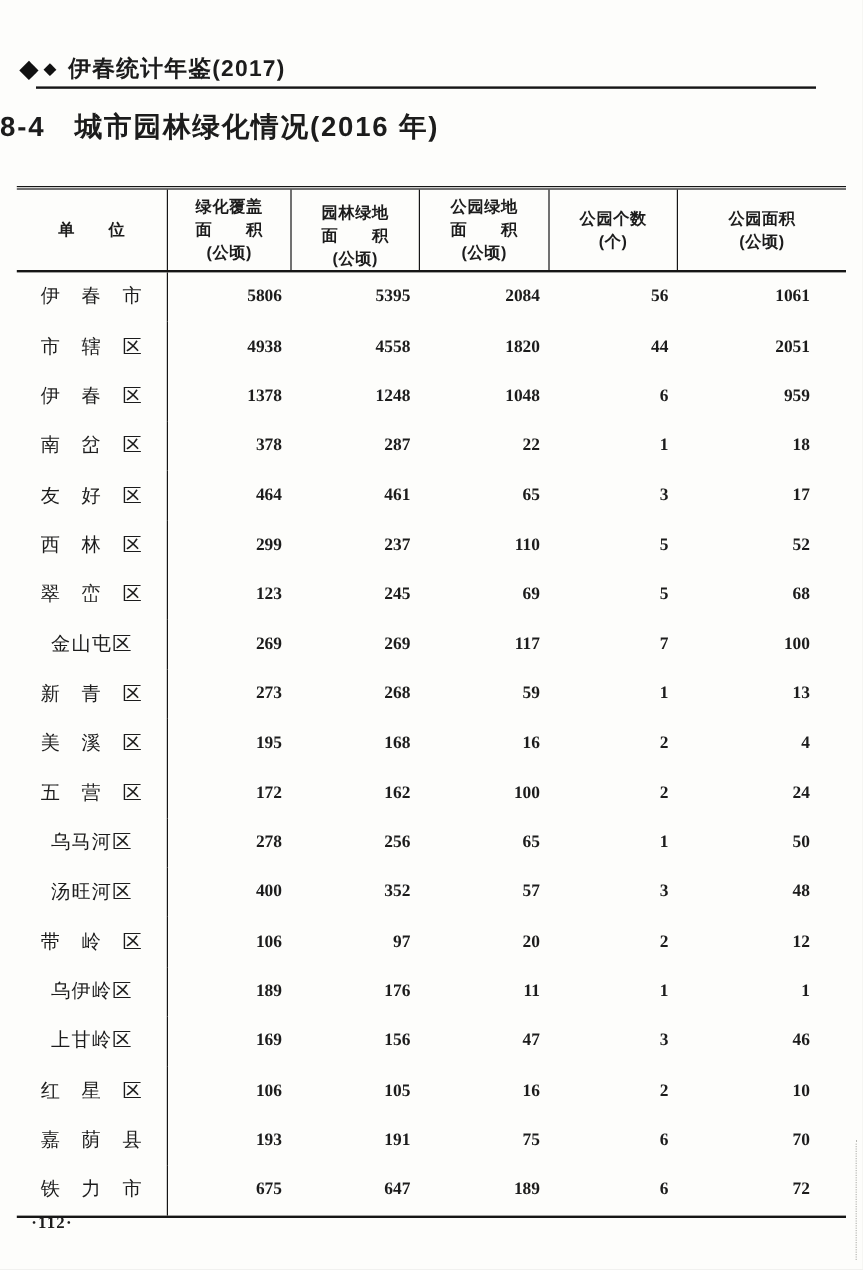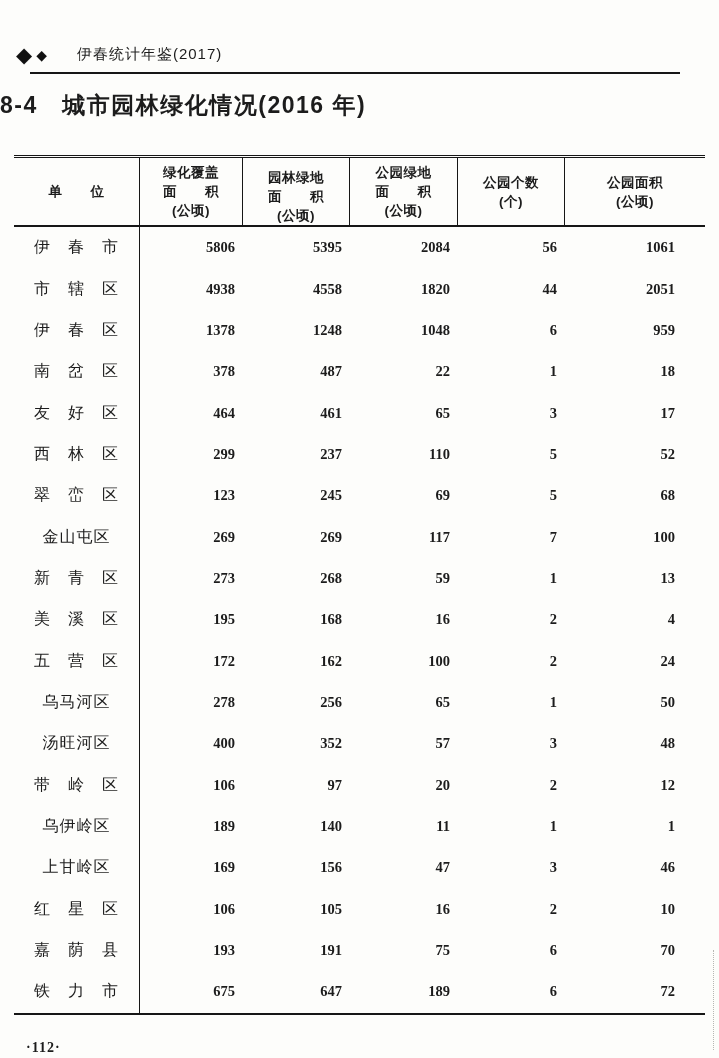--- a/index.html
+++ b/index.html
@@ -13,21 +13,21 @@
     overflow:hidden;
   }
   
   .running-head {
     position:absolute; top:44px; left:16px;
     display:flex; align-items:center; gap:4px;
   }
   .diamond-lg { font-size:21px; line-height:21px; color:#111; }
   .diamond-sm { font-size:14px; line-height:14px; color:#111; margin-right:6px; }
   .running-head-text {
-    font-size:15px; font-weight:normal; letter-spacing:1px;margin-left:20px;
+    font-size:19px; font-weight:bold; letter-spacing:1px;
   }
   .head-rule {
     position:absolute; top:72px; left:30px; width:650px; height:2px;
     background:#161616;
   }
   
   .page-title {
     position:absolute; top:90px; left:0; width:100%;
     font-size:23px; font-weight:bold; letter-spacing:1.5px;
   }
@@ -61,21 +61,21 @@
   .cell.num {
     justify-content:flex-end; padding-right:8px;
     font-family:"Liberation Serif", serif;
     font-size:14.5px; font-weight:bold;
   }
   .cell.num.w5 { padding-right:30px; }
   
   .page-number {
     position:absolute; left:26px; top:1012px;
     font-family:"Liberation Serif", serif;
-    font-size:14px; font-weight:bold; letter-spacing:1px;margin-top:28px;
+    font-size:14px; font-weight:bold; letter-spacing:1px;
   }
   
   .scan-artifact {
     position:absolute; right:5px; top:950px; height:100px; width:0;
     border-left:1px dotted #9a9a95; opacity:.7;
   }
 </style>
 </head>
 <body>
 
@@ -143,21 +143,21 @@
     <div class="cell num w1">1378</div>
     <div class="cell num w2">1248</div>
     <div class="cell num w3">1048</div>
     <div class="cell num w4">6</div>
     <div class="cell num w5">959</div>
   </div>
 
   <div class="trow">
     <div class="cell unit">南　岔　区</div>
     <div class="cell num w1">378</div>
-    <div class="cell num w2">487</div>
+    <div class="cell num w2">287</div>
     <div class="cell num w3">22</div>
     <div class="cell num w4">1</div>
     <div class="cell num w5">18</div>
   </div>
 
   <div class="trow">
     <div class="cell unit">友　好　区</div>
     <div class="cell num w1">464</div>
     <div class="cell num w2">461</div>
     <div class="cell num w3">65</div>
@@ -242,21 +242,21 @@
     <div class="cell num w1">106</div>
     <div class="cell num w2">97</div>
     <div class="cell num w3">20</div>
     <div class="cell num w4">2</div>
     <div class="cell num w5">12</div>
   </div>
 
   <div class="trow">
     <div class="cell unit">乌伊岭区</div>
     <div class="cell num w1">189</div>
-    <div class="cell num w2">140</div>
+    <div class="cell num w2">176</div>
     <div class="cell num w3">11</div>
     <div class="cell num w4">1</div>
     <div class="cell num w5">1</div>
   </div>
 
   <div class="trow">
     <div class="cell unit">上甘岭区</div>
     <div class="cell num w1">169</div>
     <div class="cell num w2">156</div>
     <div class="cell num w3">47</div>

